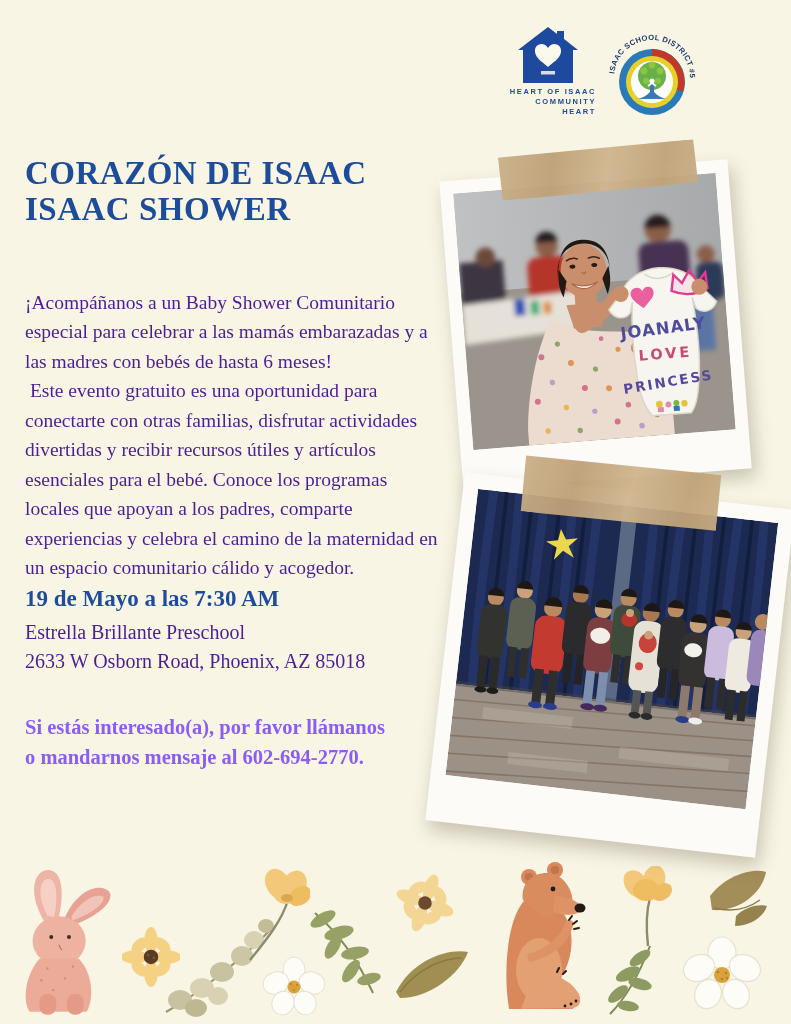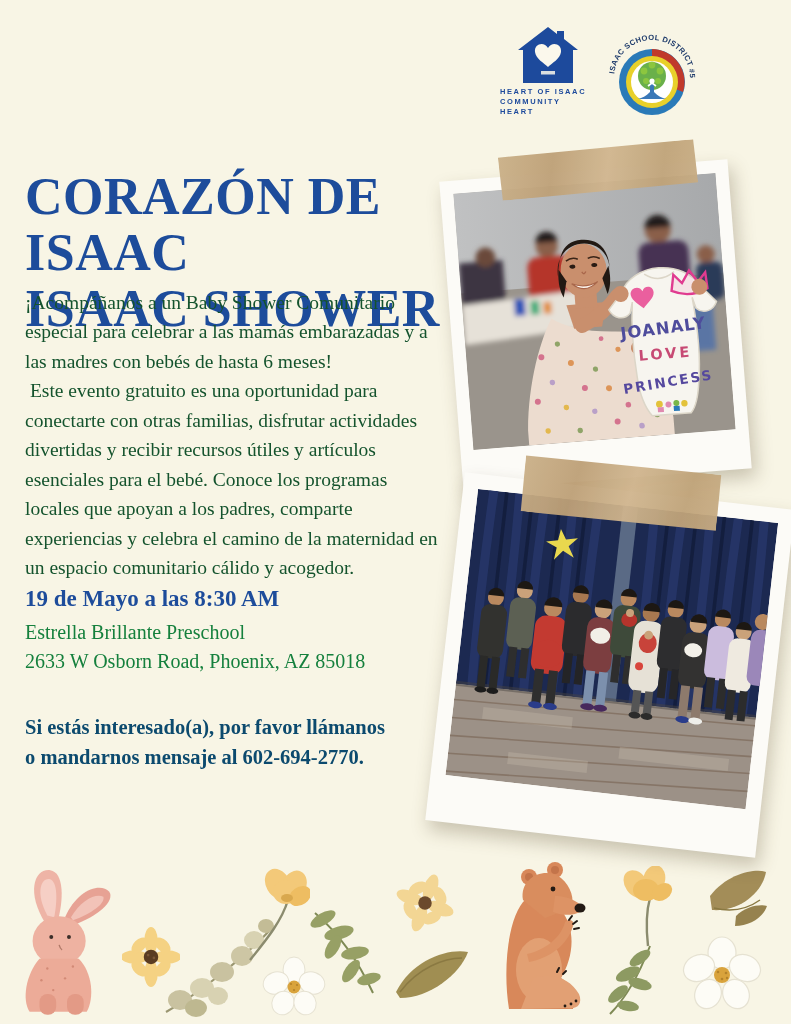--- a/index.html
+++ b/index.html
@@ -2,34 +2,34 @@
 <html><head>
 <meta charset="utf-8">
 <style>
   html,body{margin:0;padding:0;}
   .page{position:relative;width:791px;height:1024px;background:#f8f5e5;overflow:hidden;
         font-family:"Liberation Serif",serif;}
 
   
   .logo-row{position:absolute;left:500px;top:26px;width:290px;height:95px;display:flex;gap:10px;align-items:flex-start;}
   .logo{display:flex;flex-direction:column;align-items:center;}
-  .logo-cap{margin-top:3px;text-align:left;font-family:"Liberation Sans",sans-serif;
+  .logo-cap{margin-top:3px;text-align:right;font-family:"Liberation Sans",sans-serif;
             font-size:7.5px;font-weight:bold;letter-spacing:1.6px;color:#1d4a9c;line-height:1.35;}
 
   
   .title{position:absolute;left:25px;top:134px;width:430px;color:#1d4c9b;
-         font-weight:bold;font-size:52px;line-height:1.08;letter-spacing:.5px;}
+         font-weight:bold;font-size:33px;line-height:1.08;letter-spacing:.5px;}
   .title span{display:block;}
-  .intro{position:absolute;left:25px;top:288px;width:420px;color:#14532d;
+  .intro{position:absolute;left:25px;top:288px;width:420px;color:#4c1d95;
          font-size:19.5px;line-height:1.51;}
   .intro p{margin:0;white-space:pre-wrap;}
   .event{position:absolute;left:25px;top:586px;width:420px;}
   .event-date{color:#1d4c9b;font-weight:bold;font-size:23px;margin:0 0 6px 0;}
-  .event-line{color:#15803d;font-size:20px;line-height:1.45;margin:0;}
-  .contact{position:absolute;left:25px;top:712px;width:430px;color:#0c4a6e;
+  .event-line{color:#4c1d95;font-size:20px;line-height:1.45;margin:0;}
+  .contact{position:absolute;left:25px;top:712px;width:430px;color:#8b5cf6;
            font-weight:bold;font-size:20.5px;line-height:1.47;}
   .contact span{display:block;}
 
   
   .polaroid{position:absolute;background:#fcfbf7;box-shadow:4px 9px 18px rgba(80,65,35,.28);
             box-sizing:border-box;}
   .polaroid1{left:451px;top:170px;width:289px;height:310px;padding:13px 13px 40px 13px;
              transform:rotate(-4.5deg);z-index:2;}
   .polaroid2{left:444px;top:490px;width:332px;height:350px;padding:15px 15px 47px 15px;
              transform:rotate(6.5deg);z-index:4;}
@@ -96,21 +96,21 @@
     <span>CORAZÓN DE ISAAC</span>
     <span>ISAAC SHOWER</span>
   </h1>
 
   <div class="intro">
     <p>¡Acompáñanos a un Baby Shower Comunitario especial para celebrar a las mamás embarazadas y a las madres con bebés de hasta 6 meses!</p>
     <p> Este evento gratuito es una oportunidad para conectarte con otras familias, disfrutar actividades divertidas y recibir recursos útiles y artículos esenciales para el bebé. Conoce los programas locales que apoyan a los padres, comparte experiencias y celebra el camino de la maternidad en un espacio comunitario cálido y acogedor.</p>
   </div>
 
   <div class="event">
-    <p class="event-date">19 de Mayo a las 8:30 AM</p>
+    <p class="event-date">19 de Mayo a las 7:30 AM</p>
     <p class="event-line">Estrella Brillante Preschool</p>
     <p class="event-line">2633 W Osborn Road, Phoenix, AZ 85018</p>
   </div>
 
   <div class="contact">
     <span>Si estás interesado(a), por favor llámanos</span>
     <span>o mandarnos mensaje al 602-694-2770.</span>
   </div>
 
   <div class="polaroid polaroid1">

